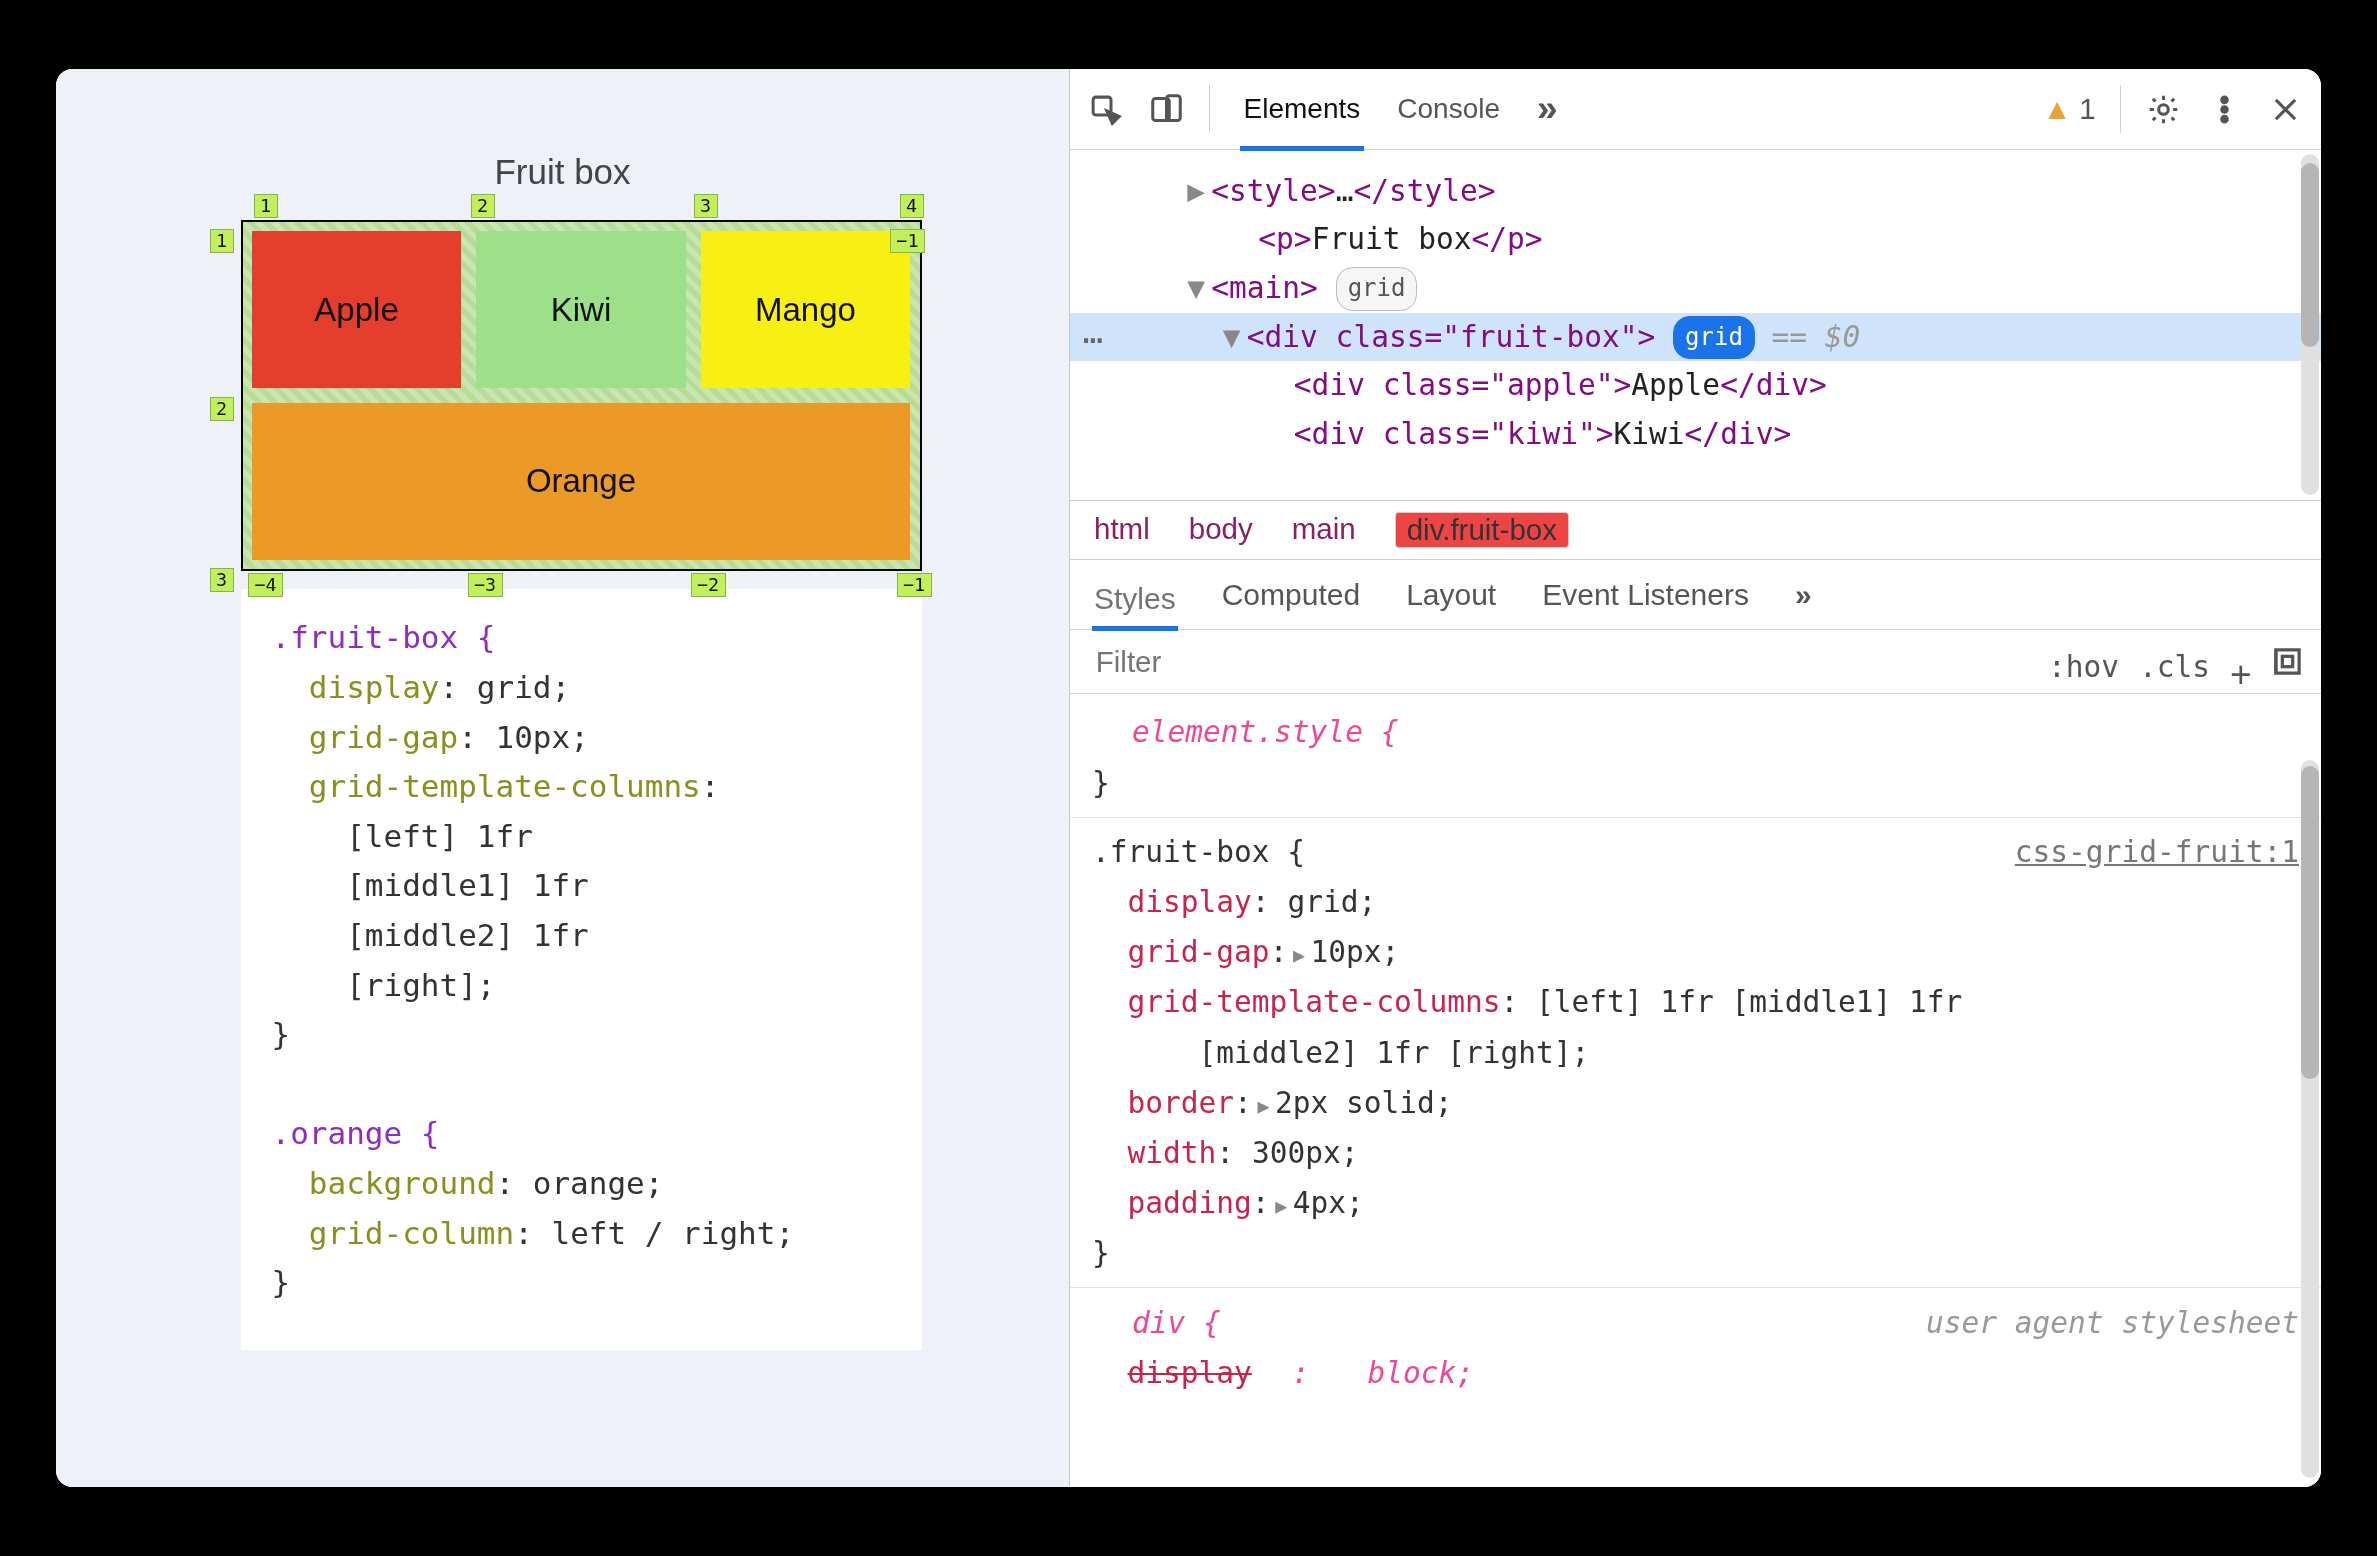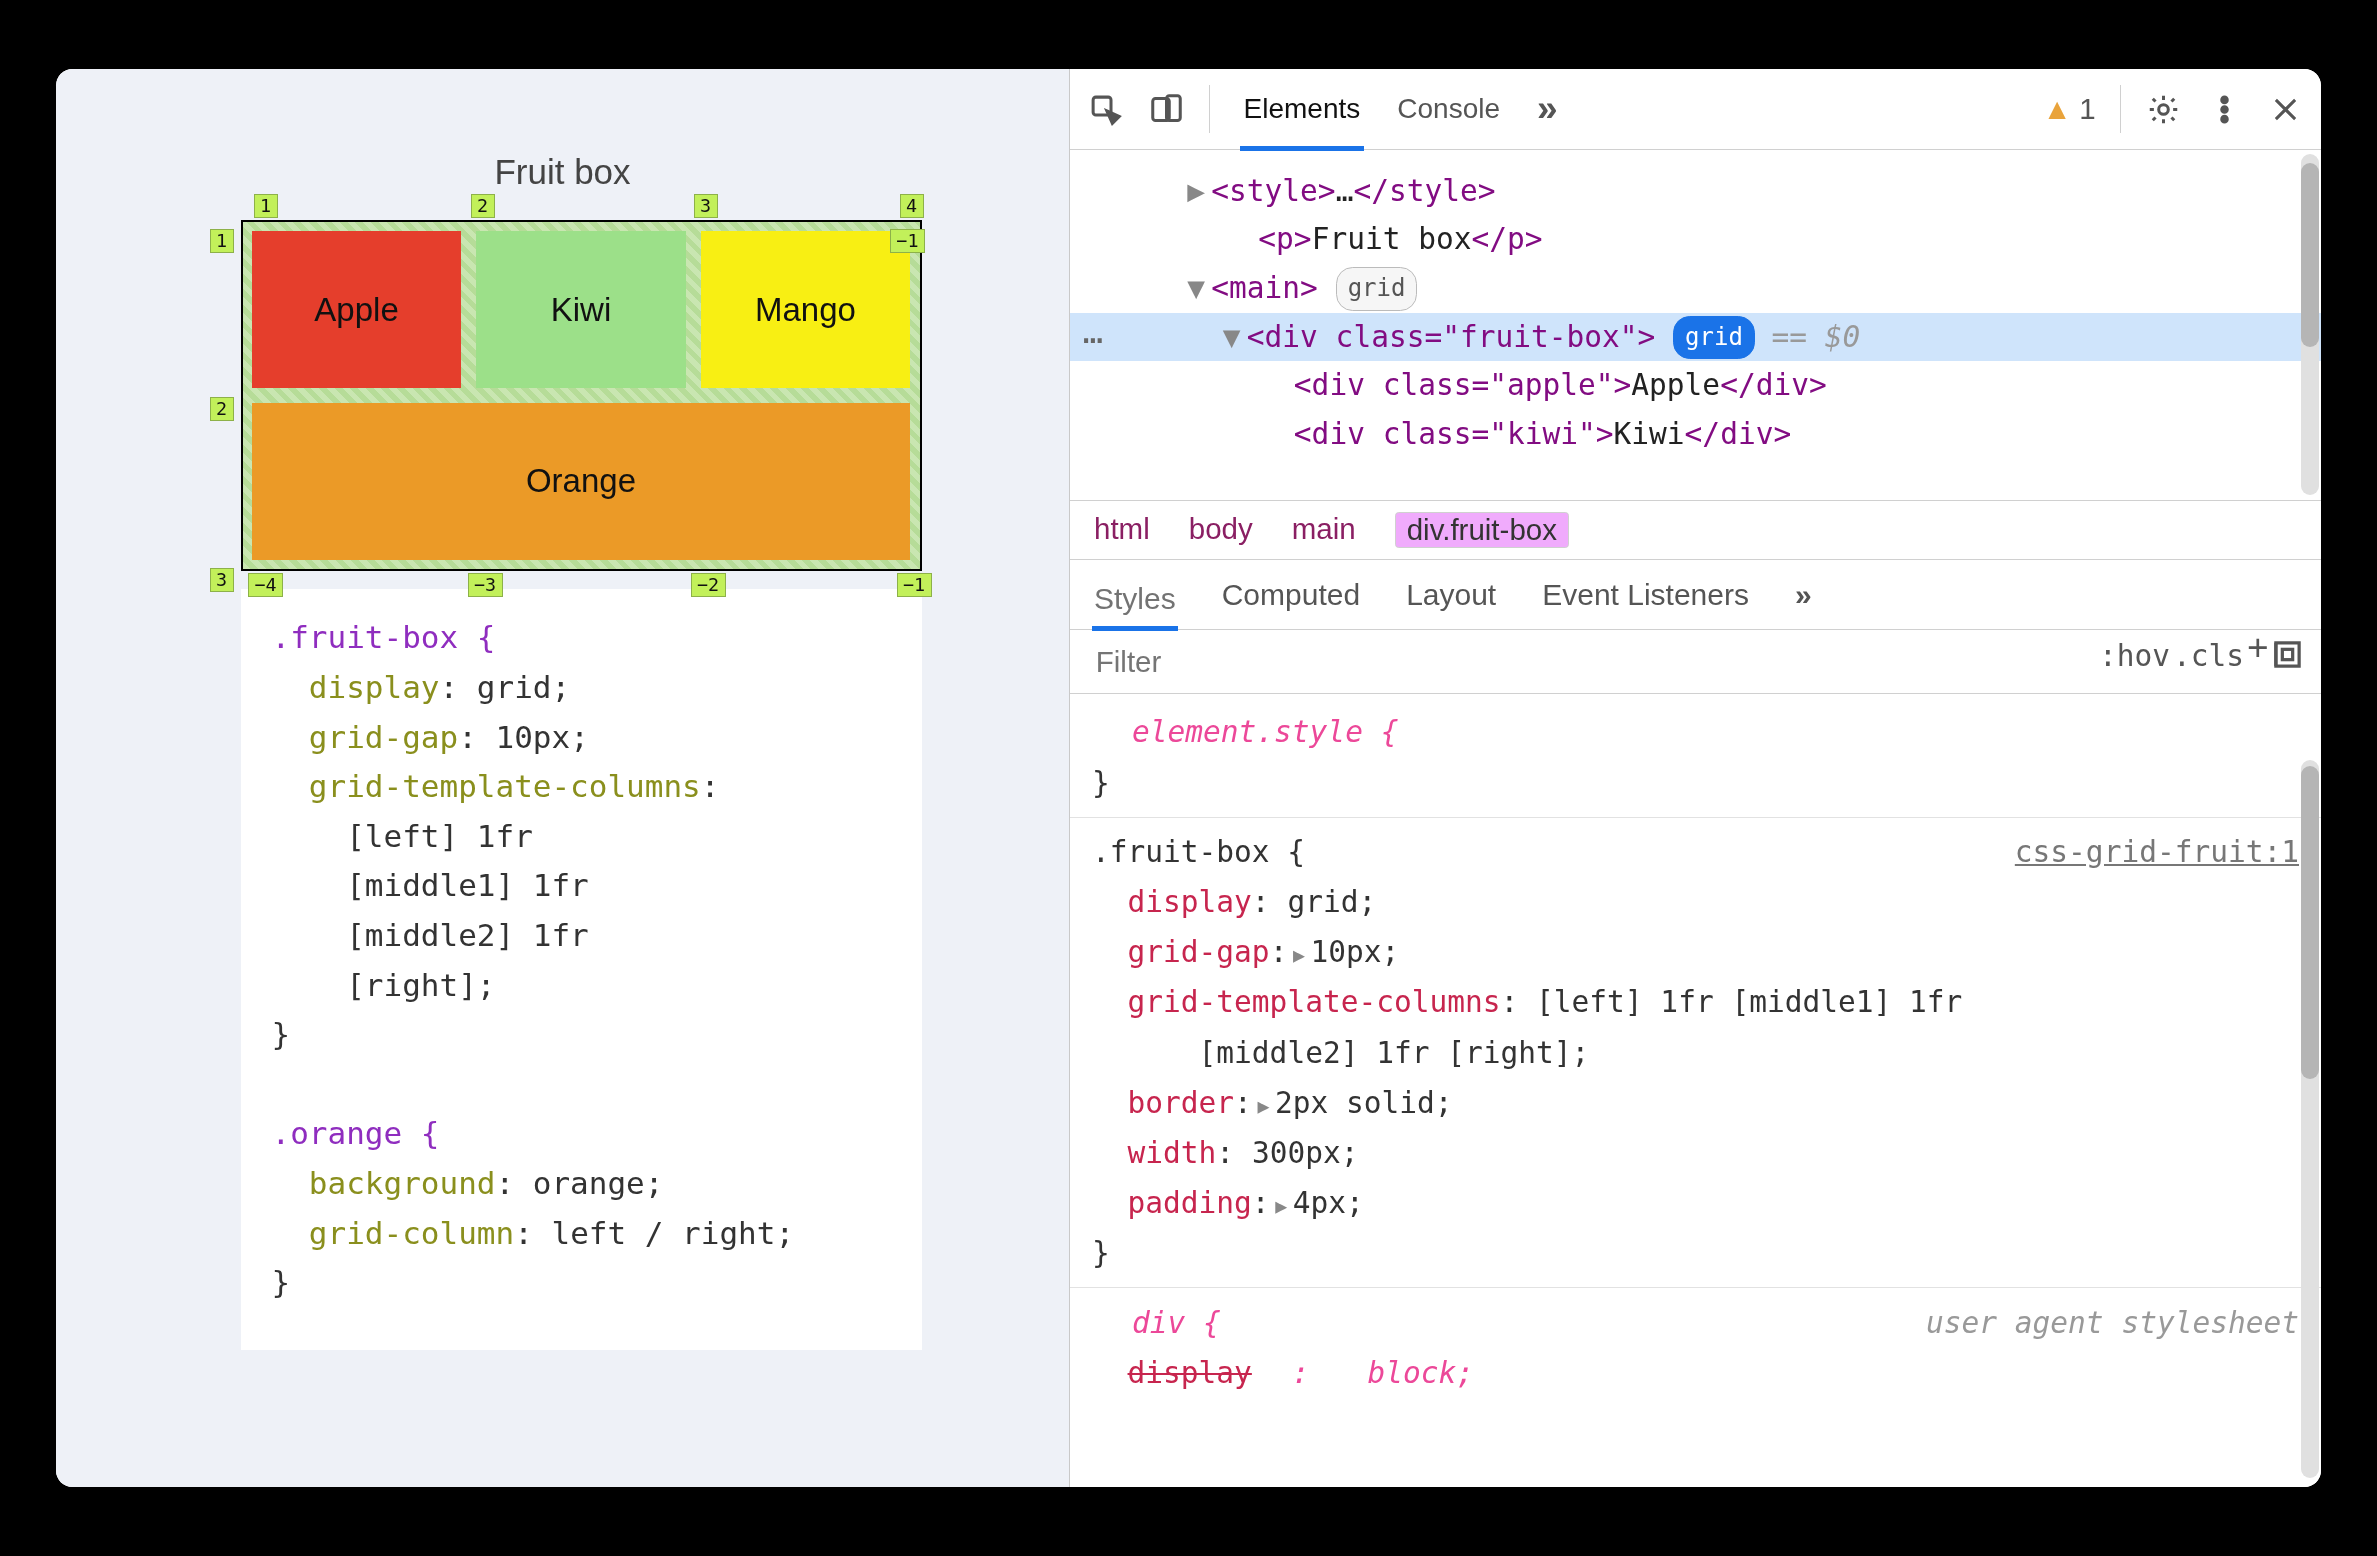--- a/index.html
+++ b/index.html
@@ -178,40 +178,40 @@
   .hl-row::before {
     content: "⋯"; position: absolute; left: 13px; color:#666; font-size:33px;
   }
   .eqdollar { color:#999; font-style: italic; margin-left: 16.6px; }
   .bc-row {
     border-top: 1.8px solid #d0d0d0;
     display: flex; gap: 39px; padding: 11px 24px;
     font-size: 29.5px;
   }
   .bc-item { color: #8a1f63; }
-  .bc-item.active { color:#333; background:#f0abfc; border:1.8px solid #d0d0d0; padding:0 11px; border-radius:3.7px; }
+  .bc-item.active { color:#333; background:#ef4444; border:1.8px solid #d0d0d0; padding:0 11px; border-radius:3.7px; }
 
   
   .styles-tabs {
     display:flex; gap: 46px; padding: 13px 24px 0 24px;
     border-top: 1.8px solid #d0d0d0;
     border-bottom: 1.8px solid #d0d0d0;
     font-size: 30px; color:#555; position:relative;
     align-items: center;
   }
   .styles-tabs .stab { padding-bottom: 13px; position:relative; }
   .styles-tabs .stab.active { color:#737373;margin-top:9px; }
   .styles-tabs .stab.active::after {
     content:""; position:absolute; bottom:-1.8px; left:-1.8px; right:-1.8px;
     height:4.6px; background:#1a73e8;
   }
 
   .filter-row {
-    display:flex; align-items:flex-start; border-bottom: 1.8px solid #d0d0d0;
-    padding: 9.2px 18.4px; gap: 3px; color:#777; font-size:29.5px;
+    display:flex; align-items:flex-end; border-bottom: 1.8px solid #d0d0d0;
+    padding: 9.2px 18.4px; gap: 20px; color:#777; font-size:29.5px;
   }
   .filter-input {
     flex:1; border:none; font-size: 29.5px; padding: 5.5px 7.4px; color:#666;
     font-family: inherit; outline:none;
   }
   .mini-btn { font-family: ui-monospace, Menlo, monospace; color:#555; }
   .plus { font-size: 37px; color:#555; line-height: 0.5; }
   .box-ico svg { width:31px; height:31px; stroke:#555; fill:none; stroke-width:2.5; }
 
   .rules {

